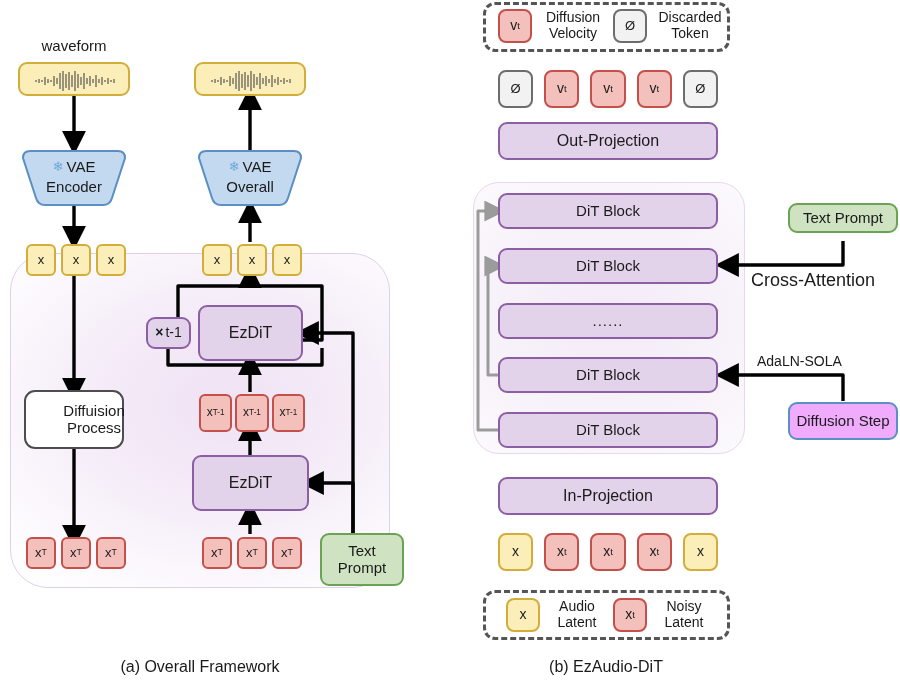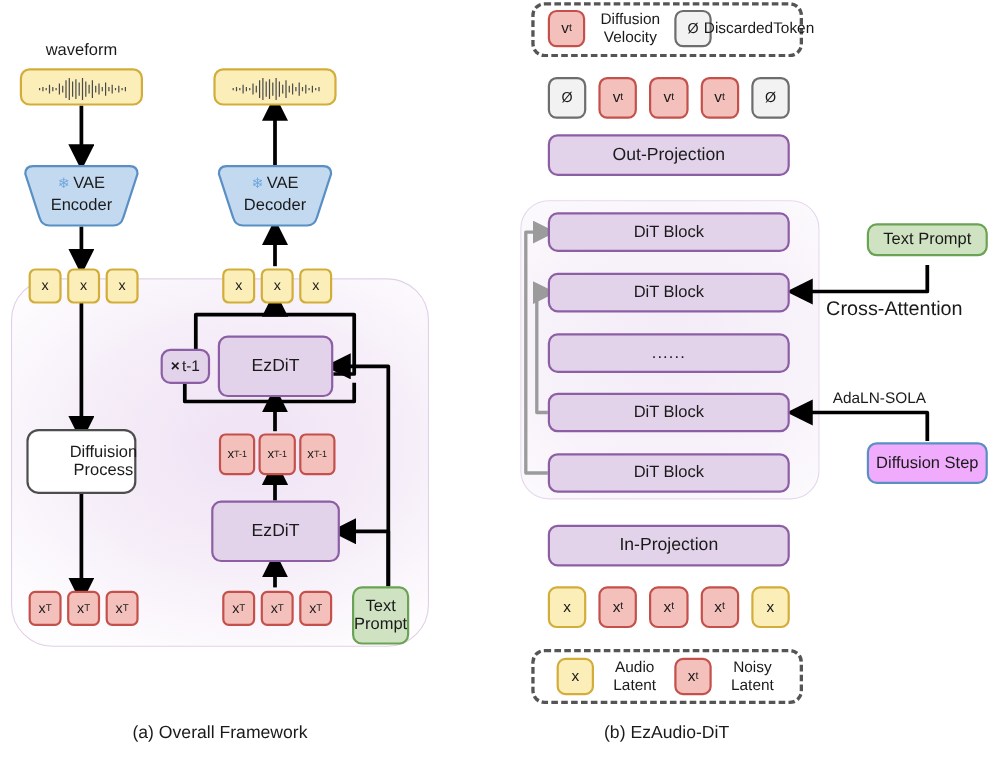--- a/index.html
+++ b/index.html
@@ -179,21 +179,21 @@
   </div>
 
   <div class="abs" style="left:196px;top:148px;width:108px;height:60px;">
     <svg width="108" height="60" viewBox="0 0 108 60">
       <path d="M3,10 Q3,3 10,3 L98,3 Q105,3 105,10 L92,50 Q90,57 83,57 L25,57 Q18,57 16,50 Z" fill="#c3d9f0" stroke="#5a8fc4" stroke-width="2"></path>
     </svg>
     <div class="abs ctr" style="left:0;top:9px;width:108px;height:20px;font-size:15px;">
       <span style="color:#6fa8dc;font-size:13px;margin-right:3px;">❄</span>
         <span>VAE</span>
     </div>
-    <div class="abs ctr" style="left:0;top:29px;width:108px;height:20px;font-size:15px;">Decoder</div>
+    <div class="abs ctr" style="left:0;top:29px;width:108px;height:20px;font-size:15px;">Overall</div>
   </div>
 
   <div class="abs" style="left:26px;top:244px;width:100px;height:28px;display:flex;gap:5px;">
     <div class="tok yellow ctr">x</div>
     <div class="tok yellow ctr">x</div>
     <div class="tok yellow ctr">x</div>
   </div>
 
   <div class="abs" style="left:202px;top:244px;width:100px;height:28px;display:flex;gap:5px;">
     <div class="tok yellow ctr">x</div>
@@ -254,39 +254,39 @@
 
   <div class="abs nbox purple ctr" style="left:146px;top:317px;width:45px;height:32px;font-size:14px;">
     <span style="font-weight:700;margin-right:2px;">×</span>
       <span>t-1</span>
   </div>
 
   <div class="abs nbox purple ctr" style="left:198px;top:305px;width:105px;height:56px;font-size:16px;">EzDiT</div>
 
   <div class="abs nbox purple ctr" style="left:192px;top:455px;width:117px;height:56px;font-size:16px;">EzDiT</div>
 
-  <div class="abs nbox green ctr" style="left:320px;top:533px;width:52px;height:53px;
+  <div class="abs nbox green ctr" style="left:320px;top:533px;width:84px;height:53px;
        flex-direction:column;font-size:15px;">
     <div>Text</div>
     <div>Prompt</div>
   </div>
 
   <div class="abs cap ctr" style="left:80px;top:655px;width:240px;height:24px;">(a) Overall Framework</div>
 
   <div class="abs dashbox" style="left:483px;top:2px;width:247px;height:50px;"></div>
   <div class="abs tokB red ctr" style="left:498px;top:9px;">
      <span>v</span>
       <sub>t</sub>
   </div>
   <div class="abs ctr" style="left:537px;top:9px;width:72px;height:34px;flex-direction:column;font-size:14px;">
     <div>Diffusion</div>
     <div>Velocity</div>
   </div>
   <div class="abs tokB grayn ctr" style="left:613px;top:9px;font-size:13px;">Ø</div>
-  <div class="abs ctr" style="left:652px;top:9px;width:76px;height:34px;flex-direction:row;font-size:14px;">
+  <div class="abs ctr" style="left:652px;top:9px;width:76px;height:34px;flex-direction:column;font-size:14px;">
     <div>Discarded</div>
     <div>Token</div>
   </div>
 
   <div class="abs" style="left:498px;top:70px;width:220px;height:34px;display:flex;gap:11px;">
     <div class="tokB grayn ctr" style="font-size:13px;">Ø</div>
     <div class="tokB red ctr">
         <span>v</span>
         <sub>t</sub>
       </div>

